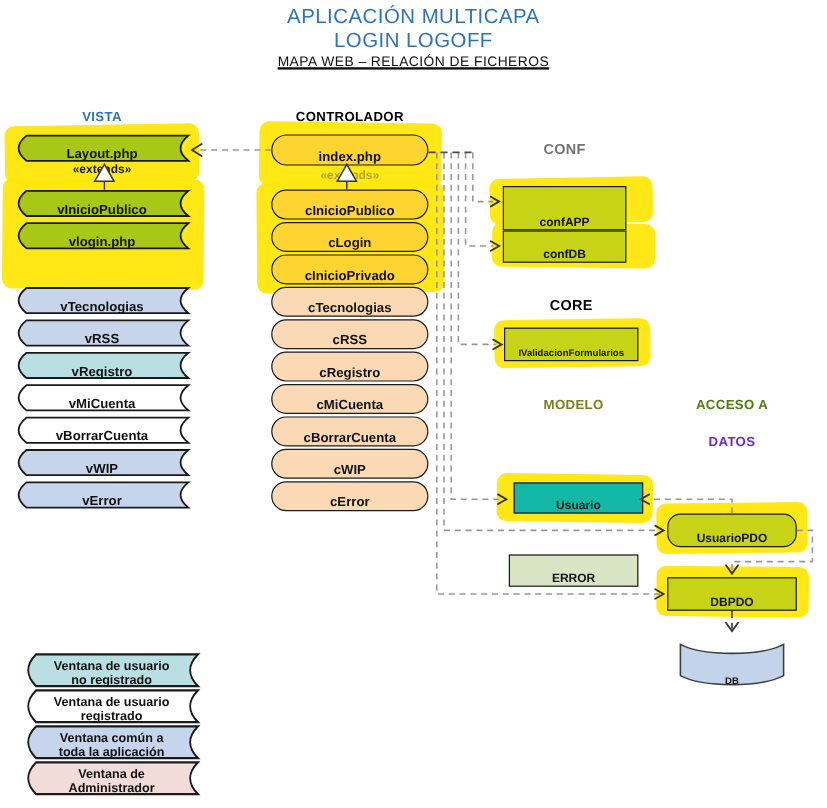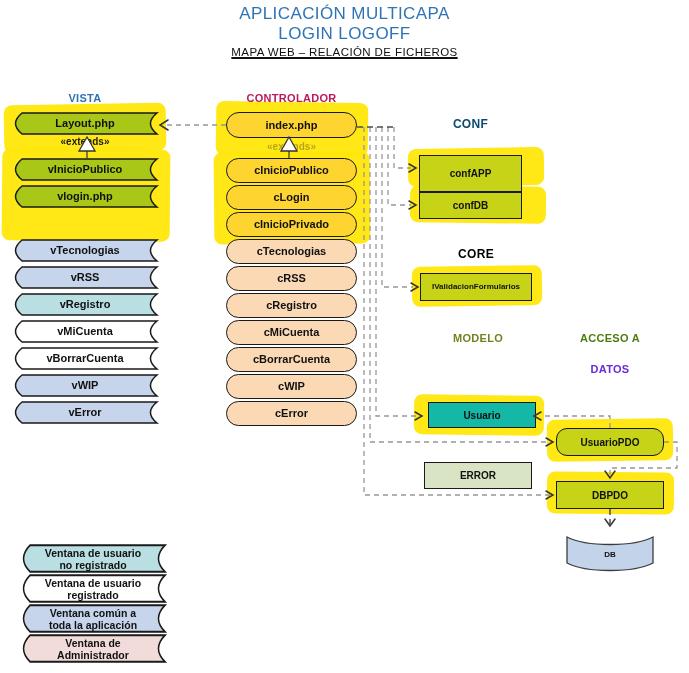--- a/index.html
+++ b/index.html
@@ -7,21 +7,21 @@
     position:relative;width:689px;height:673px;background:#ffffff;overflow:hidden;
     font-family:"Liberation Sans","DejaVu Sans",sans-serif;
   }
   
   .title-line{position:absolute;left:0;width:689px;text-align:center;font-weight:400;letter-spacing:.4px;}
   .title-main{font-size:17px;}
   .title-sub{font-size:11.5px;color:#111;text-decoration:underline;text-decoration-thickness:1.5px;}
   
   .hl{position:absolute;z-index:1;border-radius:8px;opacity:.95;}
   
-  .node{position:absolute;z-index:2;display:flex;align-items:center;justify-content:center;box-sizing:border-box;text-align:center;}
+  .node{position:absolute;z-index:2;display:flex;align-items:flex-end;justify-content:center;box-sizing:border-box;text-align:center;}
   .node .shape{position:absolute;left:0;top:0;width:100%;height:100%;overflow:visible;}
   .sd use{stroke:#1a1a1a;stroke-width:1.5;}
   .pill{border:1.5px solid #1a1a1a;border-radius:13px;}
   .rect{border:1.5px solid #1a1a1a;}
   .lbl{position:relative;z-index:1;font-weight:700;color:#111;line-height:1.1;}
   .f11{font-size:11px;}
   .f10{font-size:10px;}
   .f8{font-size:8px;letter-spacing:0;}
   .legend-lbl{font-size:10.5px;line-height:12px;}
   
@@ -53,22 +53,22 @@
   <div class="hl" style="left: 216px; top: 102px; width: 152px; height: 54px; transform: rotate(0.8deg); background: rgb(255, 231, 10);"></div>
   <div class="hl" style="left: 214px; top: 152px; width: 156px; height: 92px; transform: rotate(-0.5deg); background: rgb(255, 231, 10);"></div>
   <div class="hl" style="left: 408px; top: 148px; width: 136px; height: 38px; transform: rotate(-1deg); background: rgb(255, 231, 10);"></div>
   <div class="hl" style="left: 410px; top: 186px; width: 136px; height: 37px; transform: rotate(0.7deg); background: rgb(255, 231, 10);"></div>
   <div class="hl" style="left: 412px; top: 266px; width: 130px; height: 40px; transform: rotate(-0.8deg); background: rgb(255, 231, 10);"></div>
   <div class="hl" style="left: 414px; top: 395px; width: 130px; height: 40px; transform: rotate(0.8deg); background: rgb(255, 231, 10);"></div>
   <div class="hl" style="left: 547px; top: 419px; width: 126px; height: 42px; transform: rotate(-0.7deg); background: rgb(255, 231, 10);"></div>
   <div class="hl" style="left: 547px; top: 472px; width: 127px; height: 42px; transform: rotate(0.6deg); background: rgb(255, 231, 10);"></div>
 
   <div class="colhead h13" style="left: 12px; top: 92px; width: 146px; color: rgb(46, 116, 181);">VISTA</div>
-  <div class="colhead h13" style="left: 226px; top: 92px; width: 131px; color: #be185d;">CONTROLADOR</div>
-  <div class="colhead h12" style="left: 419px; top: 117px; width: 103px; color: #0c4a6e;">CONF</div>
+  <div class="colhead h13" style="left: 226px; top: 92px; width: 131px; color: #000000;">CONTROLADOR</div>
+  <div class="colhead h12" style="left: 419px; top: 117px; width: 103px; color: #737373;">CONF</div>
   <div class="colhead h12" style="left: 420px; top: 247px; width: 112px; color: rgb(0, 0, 0);">CORE</div>
   <div class="colhead h13" style="left: 424px; top: 332px; width: 108px; color: rgb(117, 128, 31);">MODELO</div>
   <div class="colhead h13" style="left: 556px; top: 332px; width: 108px; color: #4d7c0f;">ACCESO A</div>
   <div class="colhead h13" style="left: 556px; top: 363px; width: 108px; color: #6d28d9;">DATOS</div>
 
   <div class="extends" style="left:12px;top:136px;width:146px">«extends»</div>
   <div class="extends faint" style="left:226px;top:141px;width:131px">«extends»</div>
 
   <div class="node sd" style="left:12px;top:112px;width:146px;height:23px">
     <svg class="shape" viewBox="0 0 145 23" preserveAspectRatio="none">

